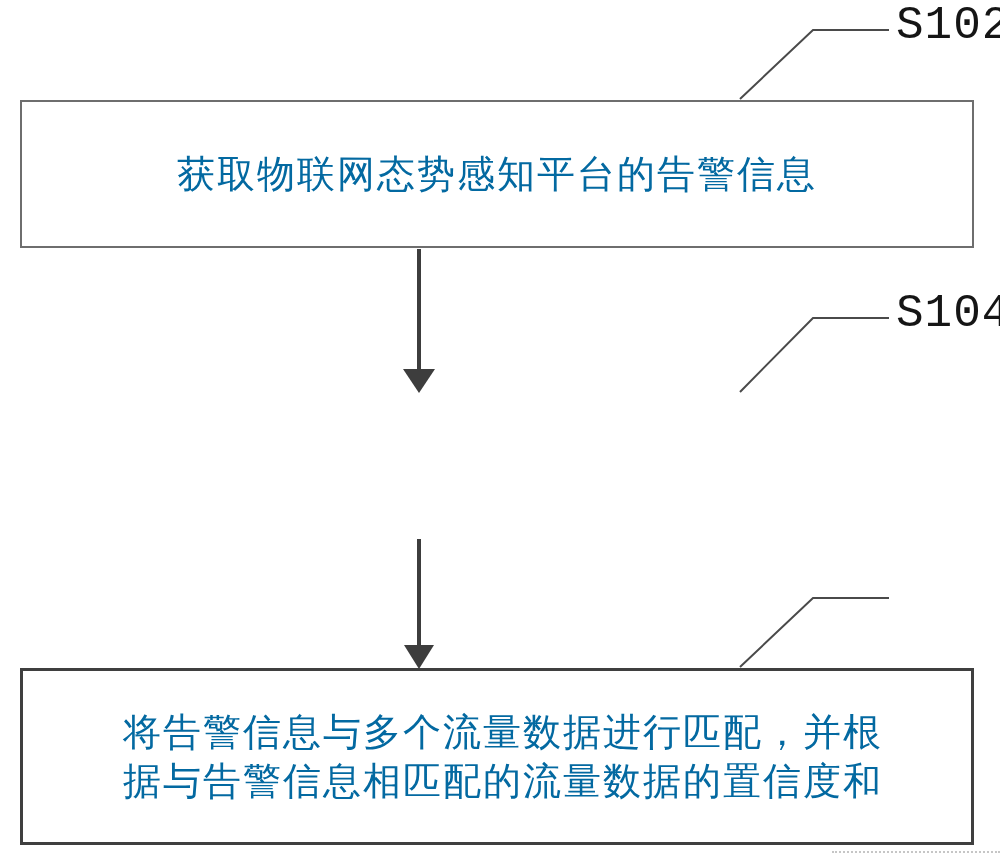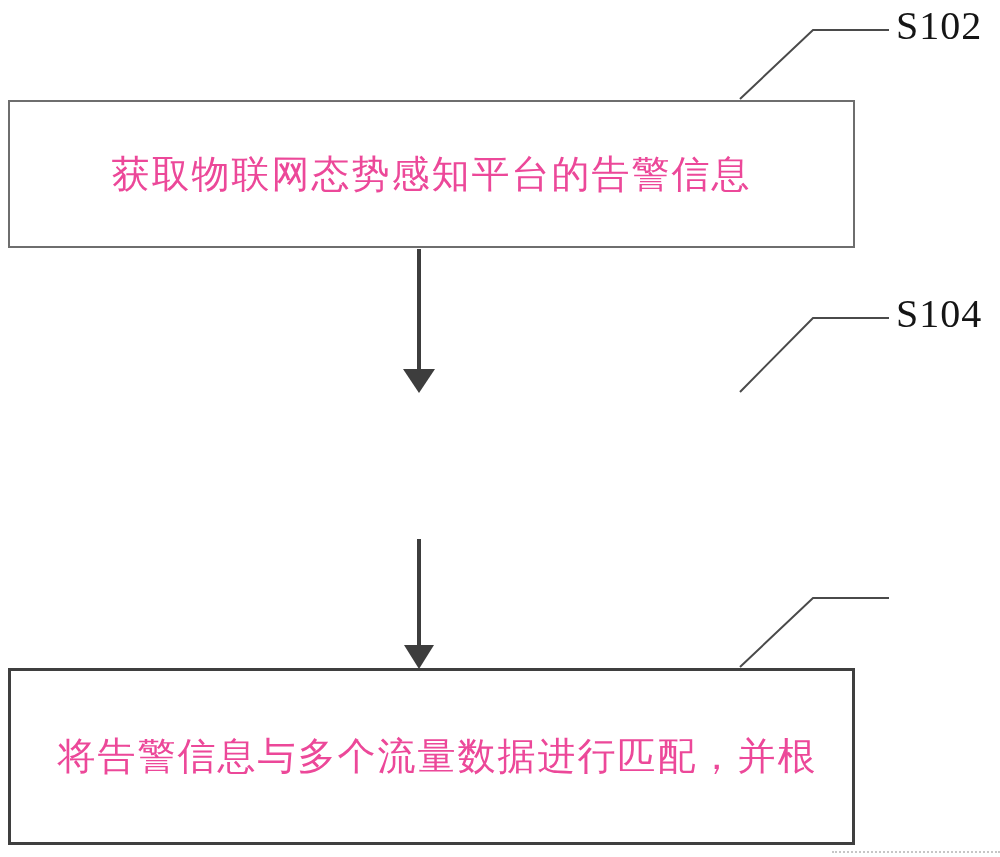--- a/index.html
+++ b/index.html
@@ -18,52 +18,53 @@
   .connector-layer {
     position: absolute;
     left: 0;
     top: 0;
     width: 1000px;
     height: 857px;
     pointer-events: none;
   }
   .step-box {
     position: absolute;
-    left: 8px;
-    width: 847px;
+    left: 20px;
+    width: 954px;
     box-sizing: border-box;
     border: 2px solid #6e6e6e;
     background: #ffffff;
     display: flex;
     flex-direction: column;
     justify-content: center;
     align-items: center;
     text-align: center;
-    color: #ec4899;
+    color: #0369a1;
     font-size: 38px;
     line-height: 49px;
     letter-spacing: 2px;
   }
   .step-box .txt-line {
     white-space: nowrap;
   }
   #box-s102 { top: 100px; height: 148px; }
   #box-s104 { top: 393px; height: 145px; }
   #box-s106 { top: 668px; height: 177px; border-width: 3px; border-color: #3f3f3f; padding-left: 12px; }
 
   .step-label {
     position: absolute;
     left: 896px;
     width: 104px;
     height: 52px;
     line-height: 52px;
-    font-size: 40px;
+    font-size: 46px;
     color: #151515;
     letter-spacing: 1px;
     white-space: nowrap;
+    font-family: Liberation Mono, monospace;
   }
   #label-s102 { top: 0px; }
   #label-s104 { top: 288px; }
   #label-s106 { top: 566px; }
 
   .scan-dotted {
     position: absolute;
     left: 832px;
     top: 851px;
     width: 168px;
@@ -95,17 +96,18 @@
 
   <div class="step-box" id="box-s102">
     <div class="txt-line">获取物联网态势感知平台的告警信息</div>
   </div>
   <div class="step-label" id="label-s102">S102</div>
 
   <div class="step-label" id="label-s104">S104</div>
 
   <div class="step-box" id="box-s106">
     <div class="txt-line">将告警信息与多个流量数据进行匹配，并根</div>
+    <div class="txt-line">据与告警信息相匹配的流量数据的置信度和</div>
   </div>
 
   <div class="scan-dotted"></div>
 
 </div>
 
 </body></html>

